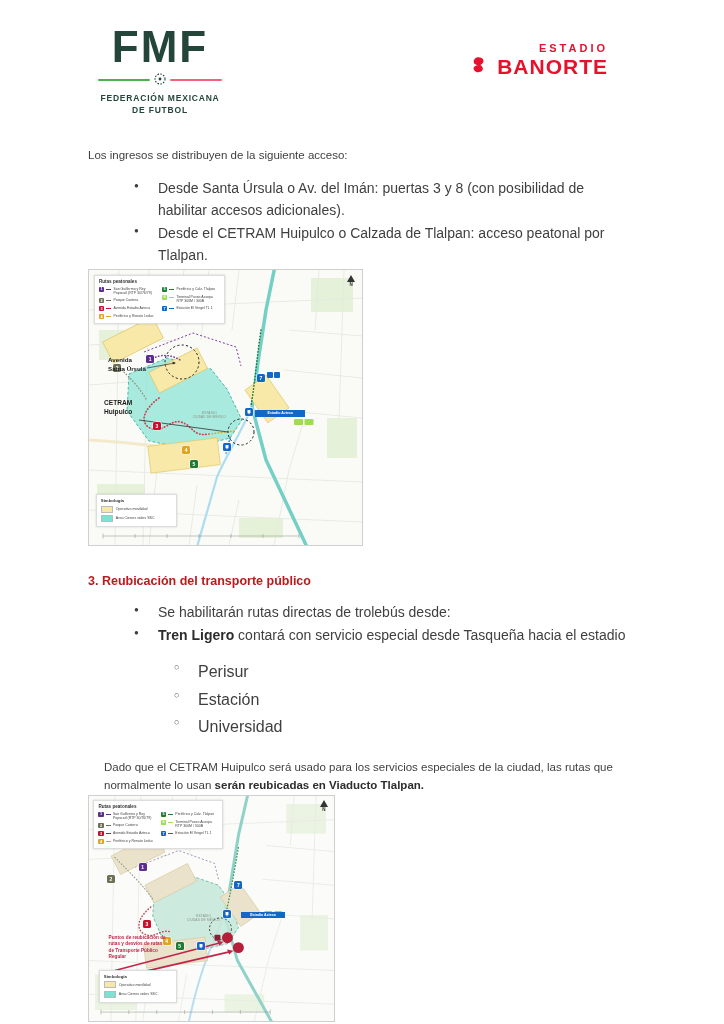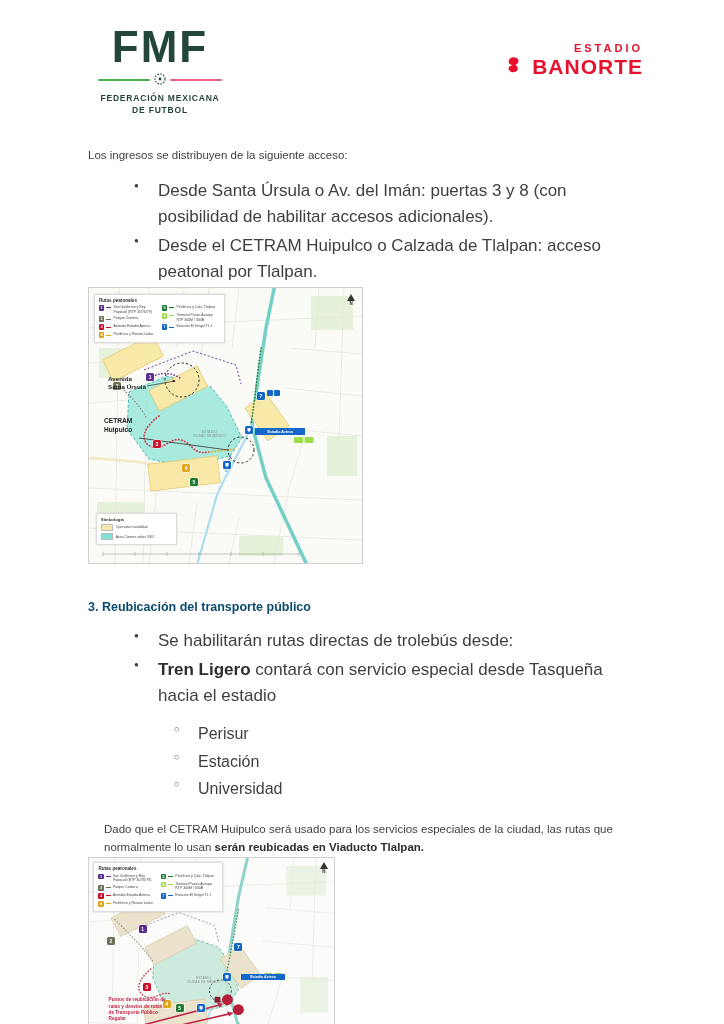--- a/index.html
+++ b/index.html
@@ -1,43 +1,43 @@
 <!DOCTYPE html>
 <html><head>
 <meta charset="utf-8">
 <style>
   html,body{margin:0;padding:0;background:#ffffff;}
   .page{position:relative;width:724px;height:1024px;background:#fff;overflow:hidden;
         font-family:"Liberation Sans",sans-serif;color:#3f3f3f;}
 
   
   .header{display:flex;justify-content:space-between;align-items:flex-start;
-          padding:26px 81px 0 96px;}
+          padding:26px 116px 0 96px;}
   .fmf{width:128px;text-align:center;}
   .fmf-acronym{font-size:44px;font-weight:800;color:#24463a;letter-spacing:2px;line-height:.95;}
   .fmf-divider{display:flex;align-items:center;gap:4px;margin:3px 2px 4px;}
   .fmf-divider .line{height:2px;flex:1;border-radius:1px;}
   .line-green{background:#4caf50;}
   .line-pink{background:#f0627e;}
   .fmf-org{font-size:8.5px;font-weight:700;color:#24463a;letter-spacing:.8px;line-height:1.4;}
   .banorte{text-align:right;margin-top:16px;}
   .banorte-top{font-size:11px;font-weight:700;color:#e8112d;letter-spacing:3px;margin-bottom:1px;}
   .banorte-bottom{display:flex;align-items:center;gap:5px;font-size:21px;font-weight:800;
                   color:#e8112d;letter-spacing:1px;}
 
   
   main{padding:0 88px;}
   .lead{margin:30px 0 0;font-size:11.5px;line-height:1.5;}
   ul.bullets{list-style:none;margin:14px 0 0;padding:0 0 0 44px;}
-  ul.bullets li{position:relative;padding-left:26px;font-size:17px;line-height:1.55;margin-bottom:2px;}
+  ul.bullets li{position:relative;padding-left:26px;font-size:14px;line-height:1.55;margin-bottom:2px;}
   ul.bullets li::before{content:"●";position:absolute;left:2px;top:2px;font-size:8px;color:#3f3f3f;}
   ul.subbullets{list-style:none;margin:12px 0 0;padding:0 0 0 86px;}
   ul.subbullets li{position:relative;padding-left:24px;font-size:16px;line-height:1.6;margin-bottom:2px;}
   ul.subbullets li::before{content:"○";position:absolute;left:0;top:1px;font-size:9px;color:#5a5a5a;}
-  .heading3{margin:36px 0 0;font-size:12.5px;font-weight:700;color:#0c4a6e;}
+  .heading3{margin:28px 0 0;font-size:12.5px;font-weight:700;color:#b91c1c;}
   .para{margin:18px 16px 0;font-size:11.5px;line-height:1.6;}
   .b{font-weight:700;color:#2d2d2d;}
 
   
   figure.map{position:relative;margin:0;border:1px solid #cfcfcf;box-sizing:border-box;
              background:#fafbf7;overflow:hidden;}
   .map1{width:275px;height:277px;margin:16px 0 0 49px;}
   .map2{width:247px;height:227px;margin:16px 0 0 32px;}
   svg.map-canvas{position:absolute;inset:0;width:100%;height:100%;}
 

